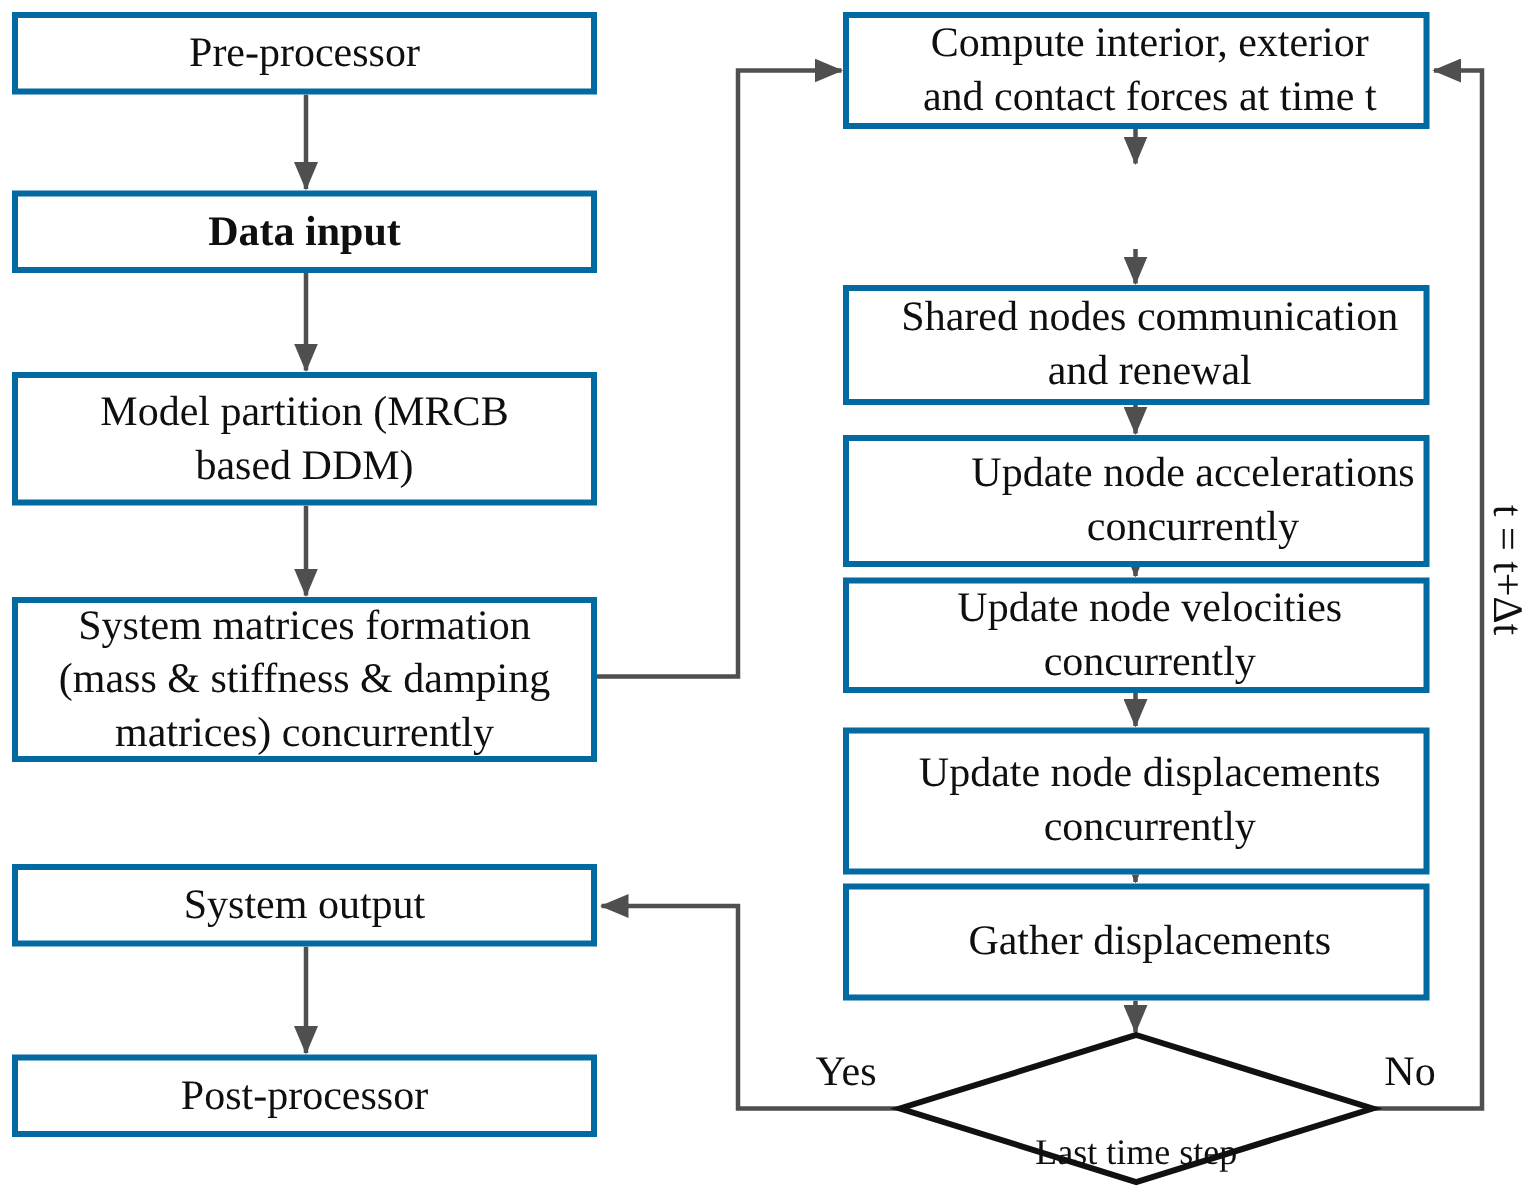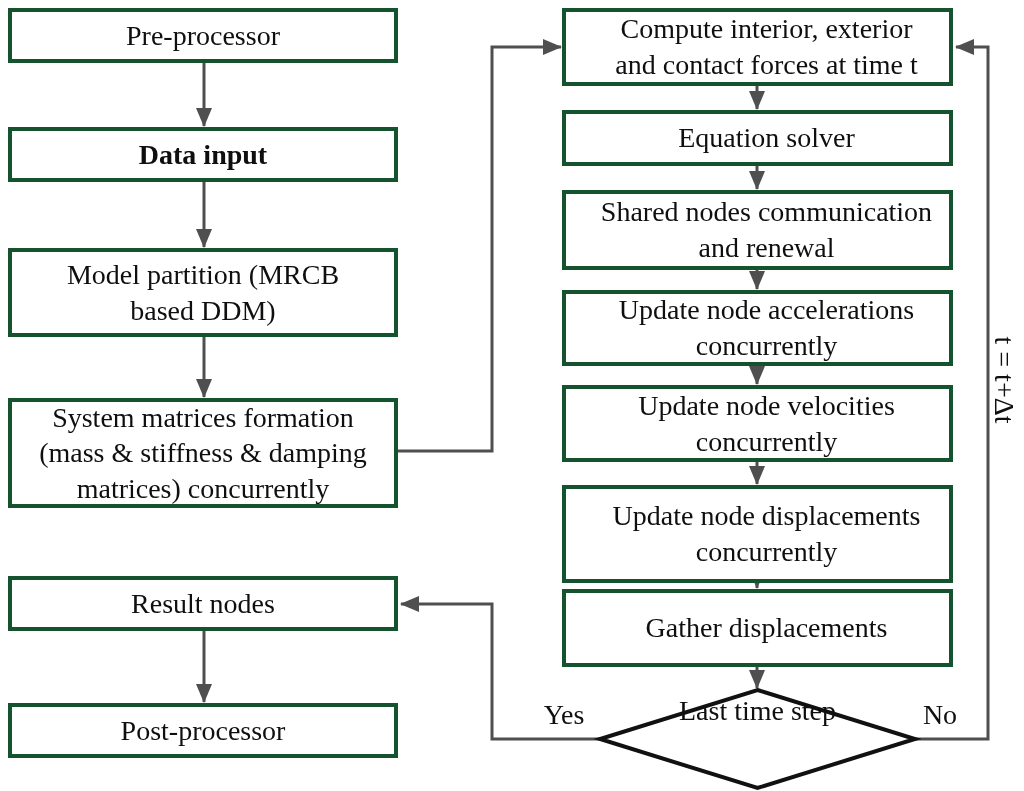--- a/index.html
+++ b/index.html
@@ -19,21 +19,21 @@
   #wires {
     position: absolute;
     left: 0; top: 0;
     width: 1024px;
     height: 791px;
   }
   .box {
     position: absolute;
     box-sizing: border-box;
     background: #ffffff;
-    border: 4px solid #14532d;
+    border: 4px solid #0369a1;
     display: flex;
     align-items: center;
     justify-content: center;
     text-align: center;
     font-size: 28px;
     line-height: 1.27;
     white-space: pre-line;
     padding: 0 6px;
   }
   
@@ -42,35 +42,35 @@
   .lb2 { top: 127px; height: 55px; font-weight: bold; }
   .lb3 { top: 248px; height: 89px; }
   .lb4 { top: 398px; height: 110px; }
   .lb5 { top: 576px; height: 55px; }
   .lb6 { top: 703px; height: 55px; }
   
   .rb { left: 562px; width: 391px; padding-left: 24px; }
   .rb1 { top: 8px;   height: 78px; }
   .rb2 { top: 110px; height: 56px; }
   .rb3 { top: 190px; height: 80px; justify-content: center; }
-  .rb4 { top: 290px; height: 76px; }
+  .rb4 { top: 290px; height: 88px; justify-content: flex-end; }
   .rb5 { top: 385px; height: 77px; }
   .rb6 { top: 485px; height: 98px; }
   .rb7 { top: 589px; height: 78px; }
   .float-label {
     position: absolute;
     font-size: 28px;
     line-height: 30px;
     text-align: center;
   }
   #yes-label { left: 524px; top: 700px; width: 80px; }
   #no-label  { left: 905px; top: 700px; width: 70px; }
   #decision-label {
-    left: 627px; top: 696px; width: 261px;
-    font-size: 28px;
+    left: 627px; top: 754px; width: 261px;
+    font-size: 24px;
   }
   #loop-label {
     left: 919px; top: 365px; width: 170px; height: 30px;
     transform: rotate(90deg);
     transform-origin: center center;
   }
 </style>
 </head>
 <body>
 
@@ -114,32 +114,29 @@
   <div class="box lb lb3">
     <span>Model partition (MRCB
 based DDM)</span>
   </div>
   <div class="box lb lb4">
     <span>System matrices formation
 (mass &amp; stiffness &amp; damping
 matrices) concurrently</span>
   </div>
   <div class="box lb lb5">
-    <span>Result nodes</span>
+    <span>System output</span>
   </div>
   <div class="box lb lb6">
     <span>Post-processor</span>
   </div>
 
   <div class="box rb rb1">
     <span>Compute interior, exterior
 and contact forces at time t</span>
-  </div>
-  <div class="box rb rb2">
-    <span>Equation solver</span>
   </div>
   <div class="box rb rb3">
     <span>Shared nodes communication
 and renewal</span>
   </div>
   <div class="box rb rb4">
     <span>Update node accelerations
 concurrently</span>
   </div>
   <div class="box rb rb5">

